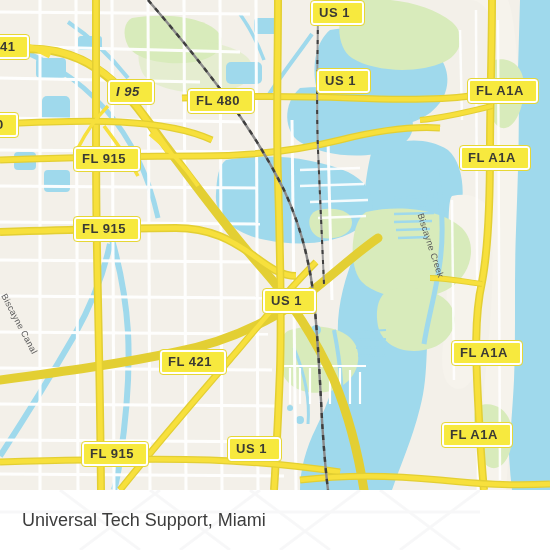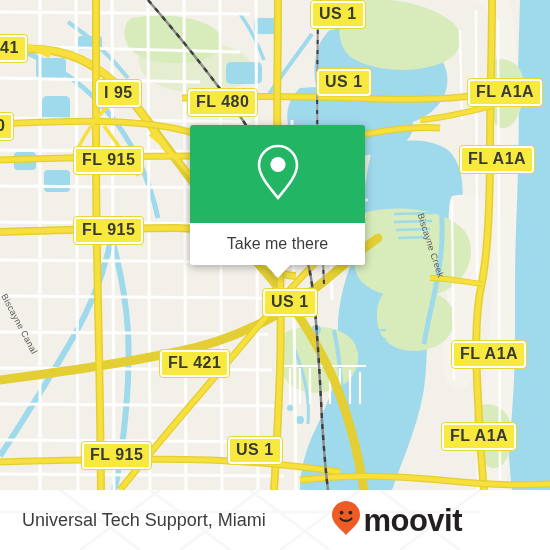--- a/index.html
+++ b/index.html
@@ -43,24 +43,24 @@
 
   
   .shield {
     position: absolute;
     background: #f7e93e;
     border: 2px solid #ffffff;
     outline: 1px solid #e6d735;
     border-radius: 3px;
     color: #3a3a35;
     font-family: "Liberation Sans", sans-serif;
-    font-size: 16px;
+    font-size: 13px;
     font-weight: bold;
     line-height: 1;
-    padding: 3px 6px 4px 6px;
+    padding: 3px 12px 4px 6px;
     white-space: nowrap;
     letter-spacing: .5px;
     box-sizing: border-box;
   }
 
   
   .attribution {
     position: absolute;
     left: 10px;
     top: 470px;
@@ -382,74 +382,49 @@
           <path d="M318,0 C318,50 316,100 318,150 C320,196 322,240 324,284"></path>
         </g>
       </g>
     </svg>
 
     <div class="waterlabel" style="left:8px; top:292px; transform: rotate(62deg); transform-origin: left top;">Biscayne Canal</div>
     <div class="waterlabel" style="left:425px; top:212px; transform: rotate(72deg); transform-origin: left top;">Biscayne Creek</div>
 
     <div class="shield" style="left:-8px;  top:35px;">41</div>
     <div class="shield" style="left:-12px; top:113px;">0</div>
-    <div class="shield" style="left:96px;  top:80px;">I 95</div>
+    <div class="shield" style="left:108px;  top:80px;font-style:italic;">I 95</div>
     <div class="shield" style="left:188px; top:89px;">FL 480</div>
     <div class="shield" style="left:311px; top:1px;">US 1</div>
     <div class="shield" style="left:317px; top:69px;">US 1</div>
     <div class="shield" style="left:468px; top:79px;">FL A1A</div>
     <div class="shield" style="left:460px; top:146px;">FL A1A</div>
     <div class="shield" style="left:74px;  top:147px;">FL 915</div>
     <div class="shield" style="left:74px;  top:217px;">FL 915</div>
     <div class="shield" style="left:263px; top:289px;">US 1</div>
     <div class="shield" style="left:160px; top:350px;">FL 421</div>
     <div class="shield" style="left:452px; top:341px;">FL A1A</div>
     <div class="shield" style="left:442px; top:423px;">FL A1A</div>
     <div class="shield" style="left:82px;  top:442px;">FL 915</div>
     <div class="shield" style="left:228px; top:437px;">US 1</div>
     <div class="shield" style="left:331px; top:492px;font-family:Liberation Serif, serif;">FL 922</div>
   </div>
 
 
-  <div class="popup">
-    <div class="popup-head">
-      <span>
-        <svg width="46" height="58" viewBox="0 0 46 58" xmlns="http://www.w3.org/2000/svg">
-          <path d="M23 3 C12.5 3 4 11.5 4 22 C4 33.5 16 46 23 55 C30 46 42 33.5 42 22 C42 11.5 33.5 3 23 3 Z" fill="none" stroke="#ffffff" stroke-width="2.6"></path>
-          <circle cx="23" cy="21.5" r="7.6" fill="#ffffff"></circle>
-        </svg>
-      </span>
-    </div>
-    <div class="popup-foot">
-      <span>Take me there</span>
-    </div>
-    <div class="popup-tail"></div>
-  </div>
 
   <div class="bottombar">
     <svg class="watermark" width="550" height="550" viewBox="0 0 550 550" xmlns="http://www.w3.org/2000/svg">
       <g stroke="#9aa0a6" stroke-width="3" fill="none">
         <path d="M60,490 L140,550"></path>
         <path d="M150,490 L230,550"></path>
         <path d="M250,490 L330,550"></path>
         <path d="M380,490 L460,550"></path>
         <path d="M160,490 L80,550"></path>
         <path d="M260,490 L180,550"></path>
         <path d="M360,490 L280,550"></path>
         <path d="M480,490 L400,550"></path>
         <path d="M0,512 L550,512"></path>
       </g>
     </svg>
     <div class="place-name">Universal Tech Support, Miami</div>
-    <div class="brand">
-      <span>
-        <svg width="30" height="36" viewBox="0 0 30 36" xmlns="http://www.w3.org/2000/svg">
-          <path d="M15 1 C7.3 1 1 7.3 1 15 C1 23 9 28.5 15 35 C21 28.5 29 23 29 15 C29 7.3 22.7 1 15 1 Z" fill="#ef5b25"></path>
-          <circle cx="10.6" cy="12.6" r="1.9" fill="#2b2320"></circle>
-          <circle cx="19.4" cy="12.6" r="1.9" fill="#2b2320"></circle>
-          <path d="M9.5 18.5 C11.5 21.6 18.5 21.6 20.5 18.5" fill="none" stroke="#2b2320" stroke-width="2.1" stroke-linecap="round"></path>
-        </svg>
-      </span>
-      <span class="brand-text">moovit</span>
-    </div>
   </div>
 
 </div>
 
 </body></html>

